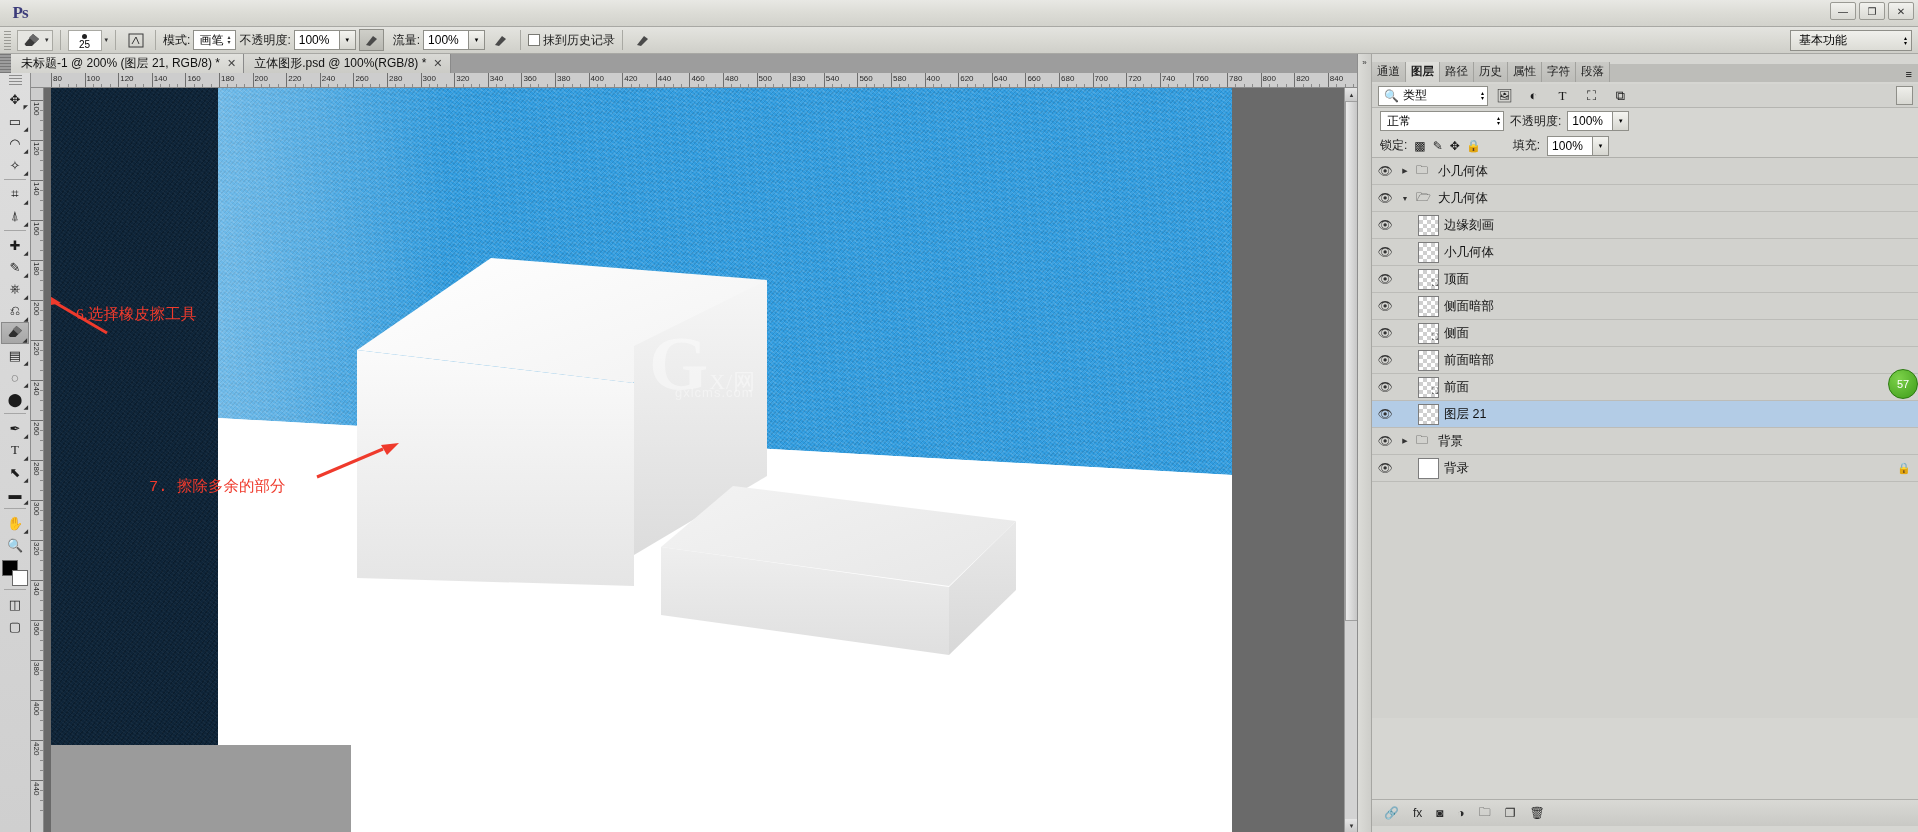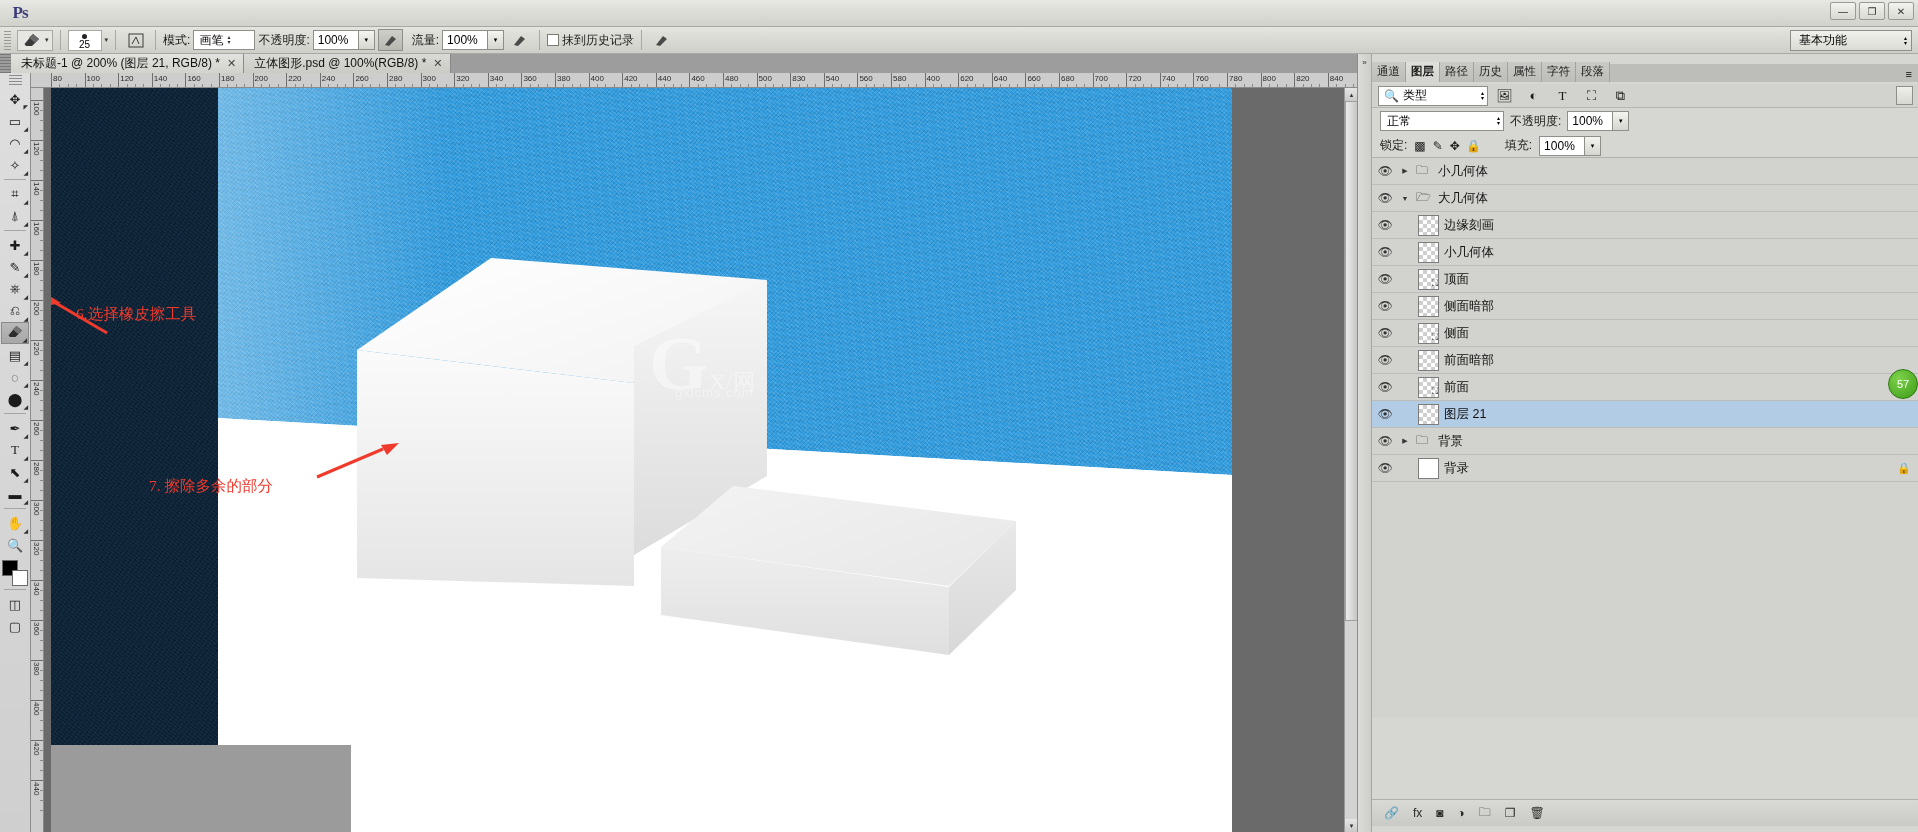--- a/index.html
+++ b/index.html
@@ -385,21 +385,21 @@
     <div class="tiny-arrow">▾</div>
     <div class="sep"></div>
     <div class="plain-btn">
       <svg width="16" height="15" viewBox="0 0 16 15">
           <rect x="1" y="1" width="14" height="13" fill="none" stroke="#3a3a3a"></rect>
           <path d="M4 11 L8 4 L11 11" stroke="#3a3a3a" fill="none"></path>
         </svg>
     </div>
     <div class="sep"></div>
     <div class="lbl">模式:</div>
-    <div class="combo" style="width:62px">
+    <div class="combo" style="width:43px">
       <span>画笔</span>
       <span class="spin">
           <span>▴</span>
           <span>▾</span>
         </span>
     </div>
     <div class="lbl">不透明度:</div>
     <div style="display:flex">
       <div class="pct">100%</div>
       <div class="drop-btn">▾</div>
@@ -863,21 +863,21 @@
       <svg class="arrow" style="left:-6px; top:205px;" width="80" height="50" viewBox="0 0 80 50">
         <path d="M4 6 L62 40" stroke="#ef3a2c" stroke-width="3" fill="none"></path>
         <path d="M0 0 L16 10 L6 12 Z" fill="#ef3a2c"></path>
       </svg>
       <div class="anno" style="left:25px; top:216px;">6.选择橡皮擦工具</div>
 
       <svg class="arrow" style="left:262px; top:355px;" width="90" height="40" viewBox="0 0 90 40">
         <path d="M4 34 L70 6" stroke="#ef3a2c" stroke-width="3" fill="none"></path>
         <path d="M86 0 L68 2 L74 12 Z" fill="#ef3a2c"></path>
       </svg>
-      <div class="anno" style="left:98px; top:388px;">7. 擦除多余的部分</div>
+      <div class="anno" style="left:98px; top:388px;font-family:Liberation Mono, monospace;">7. 擦除多余的部分</div>
     </div>
 
     <div class="vscroll">
       <div class="up">▲</div>
       <div class="thumb"></div>
       <div class="down">▼</div>
     </div>
   </div>
 
   <div class="rightpanel">
@@ -927,21 +927,21 @@
         <div class="drop-btn">▾</div>
       </div>
     </div>
 
     <div class="lock-row">
       <div class="lbl">锁定:</div>
       <div class="lock-ic">▩</div>
       <div class="lock-ic">✎</div>
       <div class="lock-ic">✥</div>
       <div class="lock-ic">🔒</div>
-      <div class="lbl" style="margin-left:16px">填充:</div>
+      <div class="lbl" style="margin-left:24px">填充:</div>
       <div style="display:flex">
         <div class="pct">100%</div>
         <div class="drop-btn">▾</div>
       </div>
     </div>
 
     <div class="layers-list">
 
       <div class="layer-row">
         <div class="eye">👁</div>

